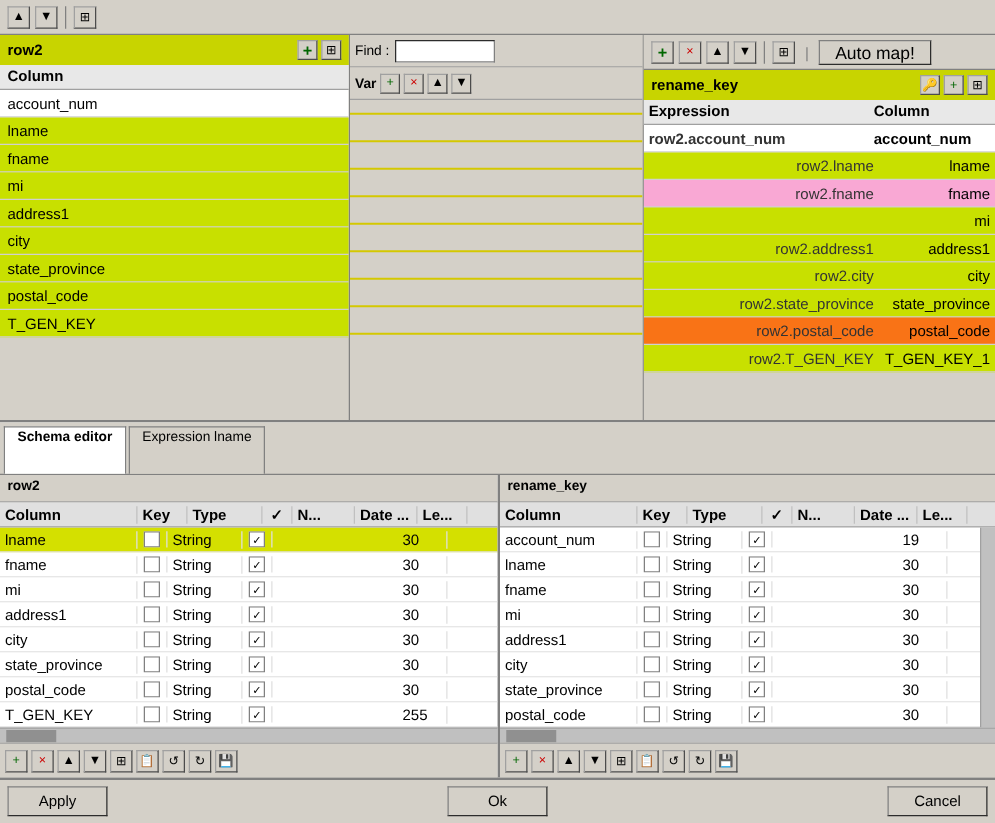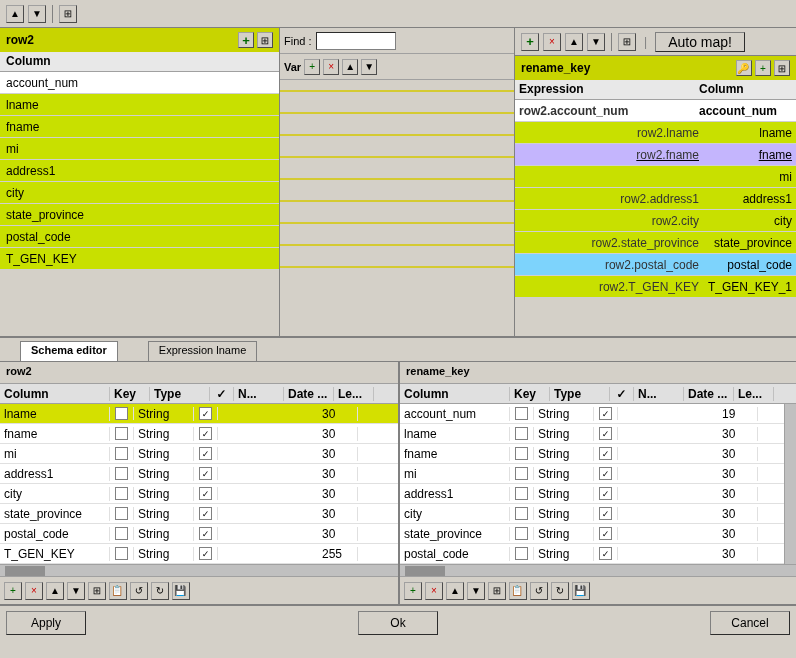--- a/index.html
+++ b/index.html
@@ -132,23 +132,22 @@
     .bottom-area {
       flex: 1;
       display: flex;
       flex-direction: column;
       background: #f0f0f0;
     }
     .bottom-tabs {
       display: flex;
       background: #d4d0c8;
       border-bottom: 1px solid #808080;
-      padding: 3px 20px 0;
-      height: 24px;
-      gap: 28px;
+      padding: 3px 3px 0;
+      height: 42px;
     }
     .tab {
       padding: 2px 10px;
       border: 1px solid #808080;
       border-bottom: none;
       background: #d4d0c8;
       cursor: pointer;
       font-size: 11px;
       margin-right: 2px;
     }
@@ -389,40 +388,40 @@
     </div>
     <div class="data-rows" id="right-rows">
         <div class="right-data-row " style="background: white; font-weight: bold;">
           <span class="expr">row2.account_num</span>
           <span class="col">account_num</span>
         </div>
         <div class="right-data-row lime" style="background: rgb(200, 224, 0);">
           <span class="expr">row2.lname</span>
           <span class="col">lname</span>
         </div>
-        <div class="right-data-row lime" style="background: #c4b5fd; text-decoration: underline;">
+        <div class="right-data-row lime" style="background: #f9a8d4;">
           <span class="expr">row2.fname</span>
           <span class="col">fname</span>
         </div>
         <div class="right-data-row lime" style="background: rgb(200, 224, 0);">
           <span class="col">mi</span>
         </div>
         <div class="right-data-row lime" style="background: rgb(200, 224, 0);">
           <span class="expr">row2.address1</span>
           <span class="col">address1</span>
         </div>
         <div class="right-data-row lime" style="background: rgb(200, 224, 0);">
           <span class="expr">row2.city</span>
           <span class="col">city</span>
         </div>
         <div class="right-data-row lime" style="background: rgb(200, 224, 0);">
           <span class="expr">row2.state_province</span>
           <span class="col">state_province</span>
         </div>
-        <div class="right-data-row lime" style="background: #7dd3fc;">
+        <div class="right-data-row lime" style="background: #f97316;">
           <span class="expr">row2.postal_code</span>
           <span class="col">postal_code</span>
         </div>
         <div class="right-data-row lime" style="background: rgb(200, 224, 0);">
           <span class="expr">row2.T_GEN_KEY</span>
           <span class="col">T_GEN_KEY_1</span>
         </div>
       </div>
   </div>
 </div>

